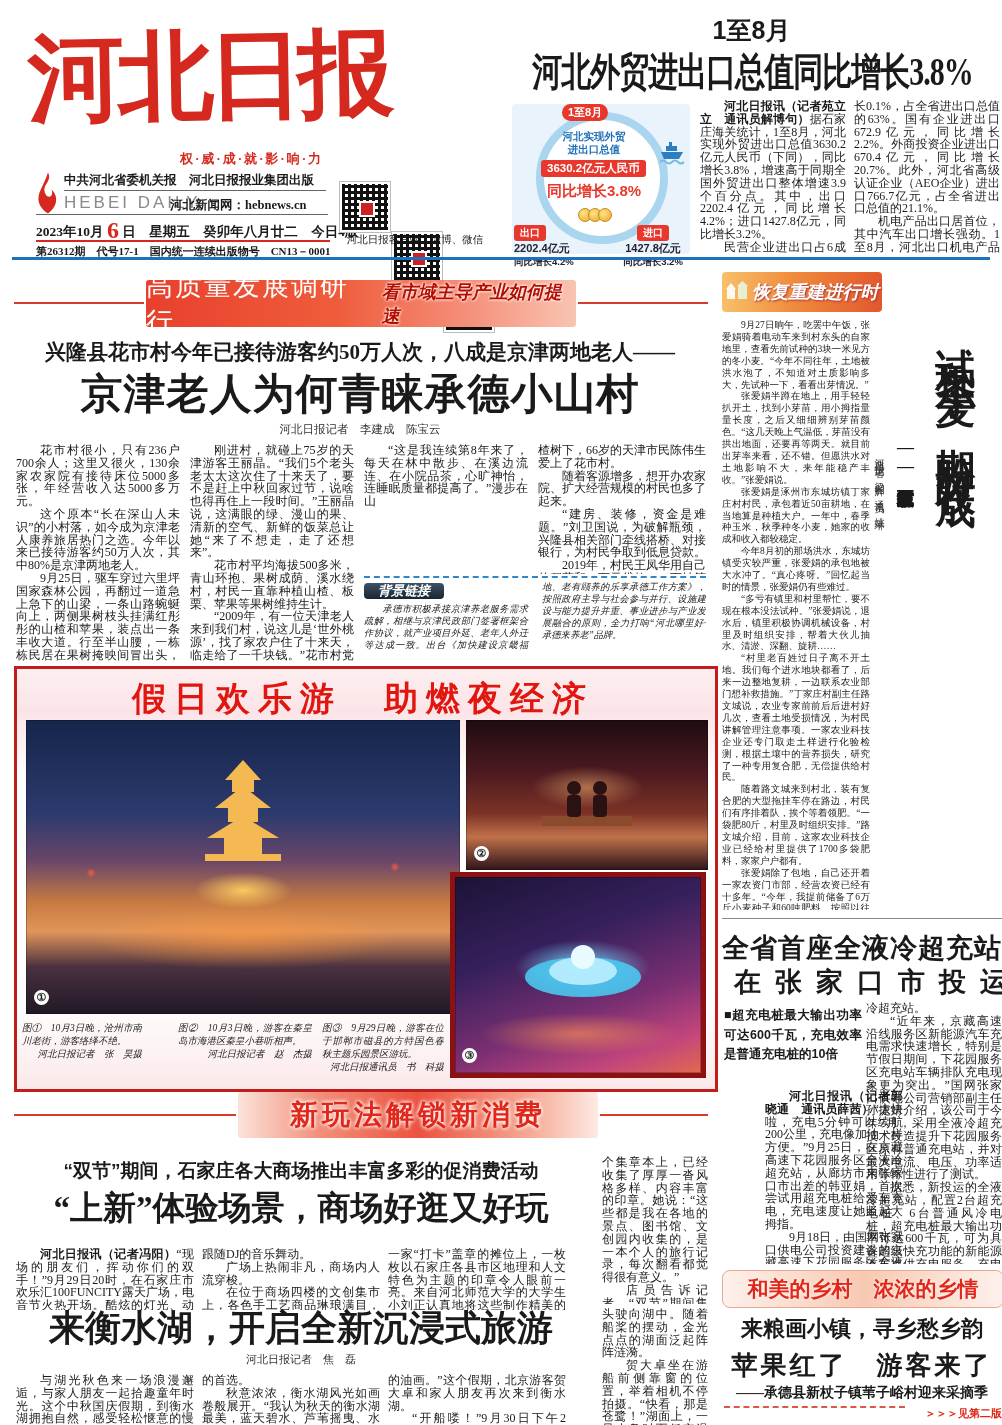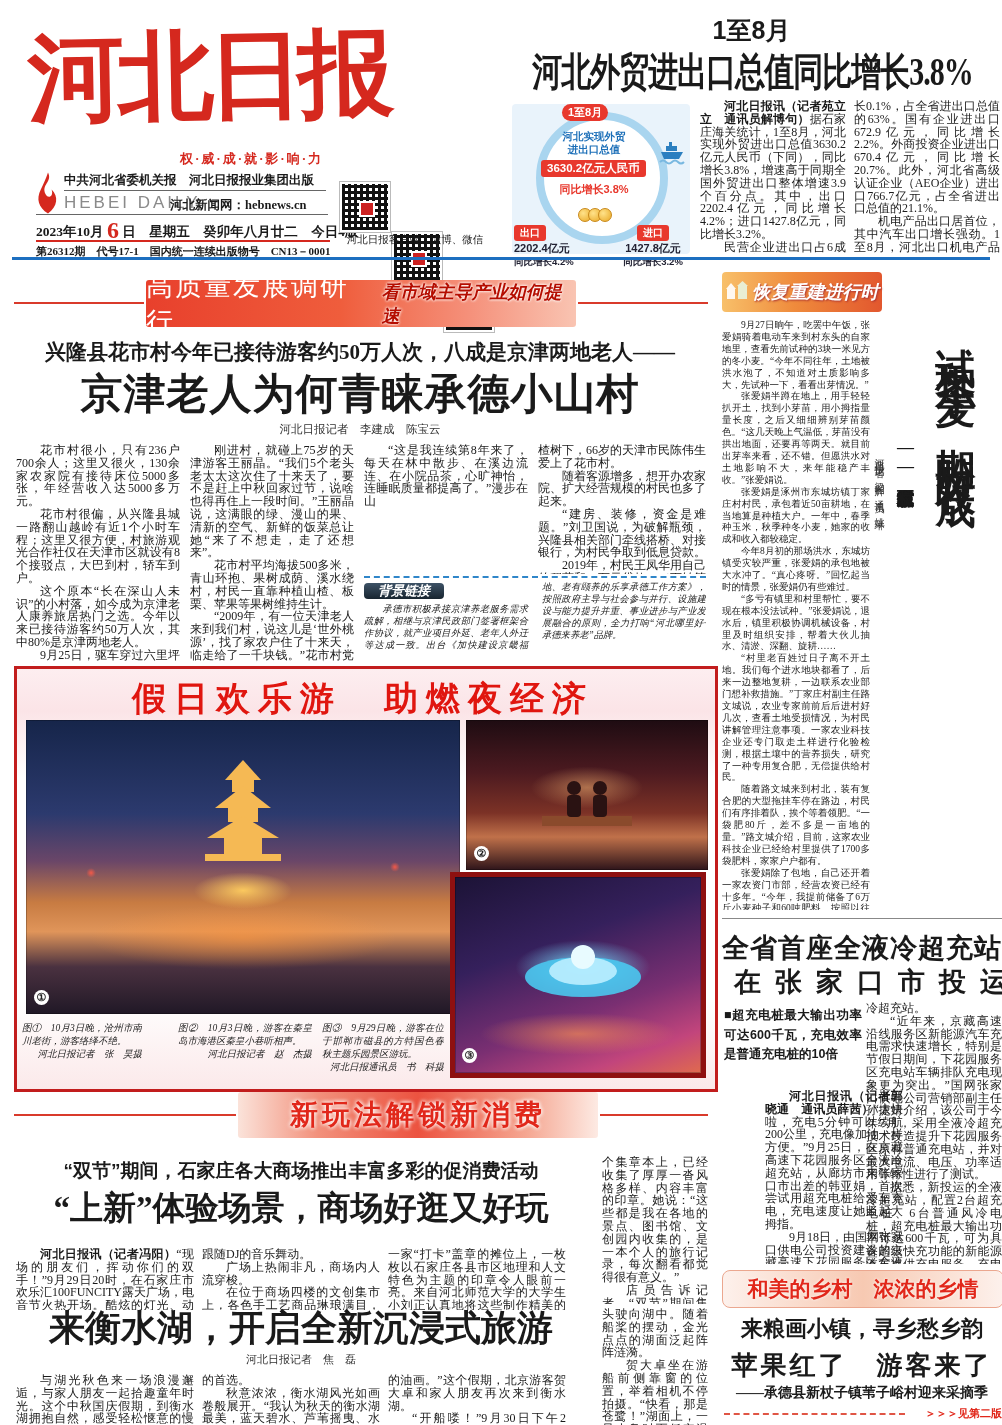--- a/index.html
+++ b/index.html
@@ -71,21 +71,21 @@
 
   <div class="abs sans center" style="left:501px;top:14px;width:501px;font-size:25px;font-weight:900;">1至8月</div>
   <div class="abs center" style="left:503px;top:46px;width:499px;font-size:30px;font-weight:900;letter-spacing:-1px;white-space:nowrap;transform:scaleY(1.3);transform-origin:top;">河北外贸进出口总值同比增长3.8%</div>
 
   <div class="abs" style="left:512px;top:104px;width:178px;height:150px;background:#e9f3fb;border-radius:4px;">
     <div class="abs" style="left:24px;top:8px;width:116px;height:116px;border-radius:50%;background:#fff;border:8px solid #a9d5ef;"></div>
     <div class="abs badge-red sans" style="left:50px;top:0px;font-size:11px;border-radius:10px;">1至8月</div>
     <div class="abs sans center" style="left:30px;top:26px;width:104px;font-size:10.5px;font-weight:bold;color:#1c6fb8;">河北实现外贸</div>
     <div class="abs sans center" style="left:30px;top:39px;width:104px;font-size:10.5px;font-weight:bold;color:#1c6fb8;">进出口总值</div>
     <div class="abs badge-red sans" style="left:29px;top:56px;font-size:11.5px;white-space:nowrap;">3630.2亿元人民币</div>
-    <div class="abs sans center" style="left:30px;top:78px;width:104px;font-size:11px;font-weight:bold;color:#e8382d;">同比增长3.8%</div>
+    <div class="abs sans center" style="left:30px;top:78px;width:104px;font-size:15px;font-weight:bold;color:#e8382d;">同比增长3.8%</div>
     <div class="abs" style="left:146px;top:36px;">
       <svg width="28" height="26" viewBox="0 0 28 26">
           <rect x="11" y="2" width="3" height="5" fill="#2b7fc0"></rect>
           <rect x="8" y="6" width="11" height="5" fill="#2b7fc0"></rect>
           <path d="M3 12 h22 l-4 7 H6 Z" fill="#2b7fc0"></path>
           <path d="M2 22 q3 -3 6 0 q3 3 6 0 q3 -3 6 0 q3 3 6 0" stroke="#79b8e0" fill="none" stroke-width="2"></path>
         </svg>
     </div>
     <div class="abs" style="left:70px;top:104px;">
       <span class="coin"></span><span class="coin"></span><span class="coin"></span>
@@ -120,21 +120,20 @@
   <div class="abs banner-red-grad" style="left:146px;top:280px;width:430px;height:47px;">
     <span class="sans" style="font-size:27px;font-weight:400;color:#fff;letter-spacing:2px;">高质量发展调研行</span>
     <span class="sans" style="font-size:18px;font-weight:900;font-style:italic;color:#b50d00;text-shadow:0 0 3px #fff,0 0 3px #fff;">看市域主导产业如何提速</span>
   </div>
   <div class="abs center" style="left:10px;top:338px;width:700px;font-size:21px;font-weight:900;">兴隆县花市村今年已接待游客约50万人次，八成是京津两地老人——</div>
   <div class="abs sans center" style="left:10px;top:366px;width:700px;font-size:42px;font-weight:900;letter-spacing:1px;">京津老人为何青睐承德小山村</div>
   <div class="abs center" style="left:10px;top:422px;width:700px;font-size:11.5px;color:#333;">河北日报记者　李建成　陈宝云</div>
 
   <div class="abs body-col clip" style="left:16px;top:444px;width:164px;height:218px;">
       <p class="para">花市村很小，只有236户700余人；这里又很火，130余家农家院有接待床位5000多张，年经营收入达5000多万元。</p>
-      <p class="para">花市村很偏，从兴隆县城一路翻山越岭有近1个小时车程；这里又很方便，村旅游观光合作社仅在天津市区就设有8个接驳点，大巴到村，轿车到户。</p>
       <p class="para">这个原本“长在深山人未识”的小村落，如今成为京津老人康养旅居热门之选。今年以来已接待游客约50万人次，其中80%是京津两地老人。</p>
       <p class="para">9月25日，驱车穿过六里坪国家森林公园，再翻过一道急上急下的山梁，一条山路蜿蜒向上，两侧果树枝头挂满红彤彤的山楂和苹果，装点出一条丰收大道。行至半山腰，一栋栋民居在果树掩映间冒出头，兴隆县青松岭镇花市村就出现在眼前。</p>
     </div>
   <div class="abs body-col clip" style="left:190px;top:444px;width:164px;height:218px;">
       <p class="para">刚进村，就碰上75岁的天津游客王丽晶。“我们5个老头老太太这次住了十来天了，要不是赶上中秋回家过节，说啥也得再住上一段时间。”王丽晶说，这满眼的绿、漫山的果、清新的空气、新鲜的饭菜总让她“来了不想走，走了还想来”。</p>
       <p class="para">花市村平均海拔500多米，青山环抱、果树成荫、溪水绕村，村民一直靠种植山楂、板栗、苹果等果树维持生计。</p>
       <p class="para">“2009年，有一位天津老人来到我们村，说这儿是‘世外桃源’，找了家农户住了十来天，临走给了一千块钱。”花市村党支部副书记刘卫国说，这次机缘巧合，像一把钥匙打开了封闭的山门。“原来好生态、好风光也能赚钱。”刘卫国说，村里陆续有人自发开起农家院。靠着口口相传，每年5月初至10月底，小山村天天都有旅居客。</p>
     </div>
   <div class="abs body-col clip" style="left:364px;top:444px;width:164px;height:128px;">
       <p class="para">“这是我连续第8年来了，每天在林中散步、在溪边流连、在小院品茶，心旷神怡，连睡眠质量都提高了。”漫步在山</p>
@@ -164,21 +163,21 @@
         </svg></span>
     <span class="sans" style="font-size:18px;font-weight:900;font-style:italic;color:#fff;text-shadow:1px 1px 2px #a33;">恢复重建进行时</span>
   </div>
   <div class="abs body-col-sm clip" style="left:722px;top:320px;width:148px;height:590px;">
       <p class="para">9月27日晌午，吃罢中午饭，张爱娟骑着电动车来到村东头的自家地里，查看先前试种的3块一米见方的冬小麦。“今年不同往年，土地被洪水泡了，不知道对土质影响多大，先试种一下，看看出芽情况。”</p>
       <p class="para">张爱娟半蹲在地上，用手轻轻扒开土，找到小芽苗，用小拇指量量长度，之后又细细辨别芽苗颜色。“这几天晚上气温低，芽苗没有拱出地面，还要再等两天。就目前出芽率来看，还不错。但愿洪水对土地影响不大，来年能稳产丰收。”张爱娟说。</p>
       <p class="para">张爱娟是涿州市东城坊镇丁家庄村村民，承包着近50亩耕地，在当地算是种植大户。一年中，春季种玉米，秋季种冬小麦，她家的收成和收入都较稳定。</p>
       <p class="para">今年8月初的那场洪水，东城坊镇受灾较严重，张爱娟的承包地被大水冲了。“真心疼呀。”回忆起当时的情景，张爱娟仍有些难过。</p>
       <p class="para">“多亏有镇里和村里帮忙，要不现在根本没法试种。”张爱娟说，退水后，镇里积极协调机械设备，村里及时组织安排，帮着大伙儿抽水、清淤、深翻、旋耕……</p>
       <p class="para">“村里老百姓过日子离不开土地。我们每个进水地块都看了，后来一边整地复耕，一边联系农业部门想补救措施。”丁家庄村副主任路文城说，农业专家前前后后进村好几次，查看土地受损情况，为村民讲解管理注意事项。一家农业科技企业还专门取走土样进行化验检测，根据土壤中的营养损失，研究了一种专用复合肥，无偿提供给村民。</p>
-      <p class="para">随着路文城来到村北，装有复合肥的大型拖挂车停在路边，村民们有序排着队，挨个等着领肥。“一袋肥80斤，差不多是一亩地的量。”路文城介绍，目前，这家农业科技企业已经给村里提供了1700多袋肥料，家家户户都有。</p>
+      <p class="para">随着路文城来到村北，装有复合肥的大型拖挂车停在路边，村民们有序排着队，挨个等着领肥。“一袋肥80斤，村里及时组织安排。”路文城介绍，目前，这家农业科技企业已经给村里提供了1700多袋肥料，家家户户都有。</p>
       <p class="para">张爱娟除了包地，自己还开着一家农资门市部，经营农资已经有十多年。“今年，我提前储备了6万斤小麦种子和60吨肥料，按照以往销售情况测算，除了自家地用的，其他农户需求也能满足。”张爱娟说，自己最大的心愿就是两天后再到地里时，能看到一棵棵小麦苗。</p>
     </div>
 
   <div class="abs vert" style="left:928px;top:316px;height:565px;font-size:40px;font-weight:900;letter-spacing:10px;">试种冬小麦　期盼好收成</div>
   <div class="abs vert" style="left:894px;top:438px;height:335px;font-size:17px;font-weight:900;">——在涿州市东城坊镇丁家庄村</div>
   <div class="abs vert" style="left:872px;top:450px;height:310px;font-size:10px;color:#333;letter-spacing:2px;">河北日报记者　梁韶辉　通讯员　姚琳</div>
 
   <div class="abs" style="left:722px;top:918px;width:280px;border-top:1px solid #888;"></div>
 
   <div class="abs center" style="left:722px;top:930px;width:280px;font-size:27px;font-weight:900;letter-spacing:1px;">全省首座全液冷超充站</div>
@@ -298,18 +297,18 @@
       <p class="para">头驶向湖中。随着船桨的摆动，金光点点的湖面泛起阵阵涟漪。</p>
       <p class="para">贺大卓坐在游船前侧靠窗的位置，举着相机不停拍摄。“快看，那是苍鹭！”湖面上，一只大鸟时而低空滑翔，时而振翅高飞，湛蓝的天空留下它婀娜的身姿，引来声声惊叹。</p>
     </div>
 
   <div class="abs" style="left:722px;top:1270px;width:280px;height:36px;border:1px solid #eba78f;border-radius:8px;background:linear-gradient(90deg,#fdf1ec,#f7c9b2 50%,#fdf1ec);display:flex;align-items:center;justify-content:center;">
     <span class="sans" style="font-size:21px;font-weight:900;color:#e1271a;text-shadow:0 0 3px #fff;">和美的乡村　浓浓的乡情</span>
   </div>
   <div class="abs sans center" style="left:722px;top:1314px;width:280px;font-size:22px;font-weight:900;">来粮画小镇，寻乡愁乡韵</div>
   <div class="abs center" style="left:722px;top:1348px;width:280px;font-size:26px;font-weight:900;letter-spacing:3px;">苹果红了　游客来了</div>
   <div class="abs center" style="left:722px;top:1384px;width:280px;font-size:14px;font-weight:900;">——承德县新杖子镇苇子峪村迎来采摘季</div>
-  <div class="abs" style="left:724px;top:1406px;width:278px;display:flex;align-items:center;gap:20px;">
+  <div class="abs" style="left:724px;top:1406px;width:278px;display:flex;align-items:flex-start;gap:20px;">
     <div style="flex:1;border-top:2px dashed #e05545;"></div>
     <span class="sans" style="font-size:11px;font-weight:900;color:#e1271a;">＞＞＞见第二版</span>
   </div>
 
 </div>
 
 </body></html>

